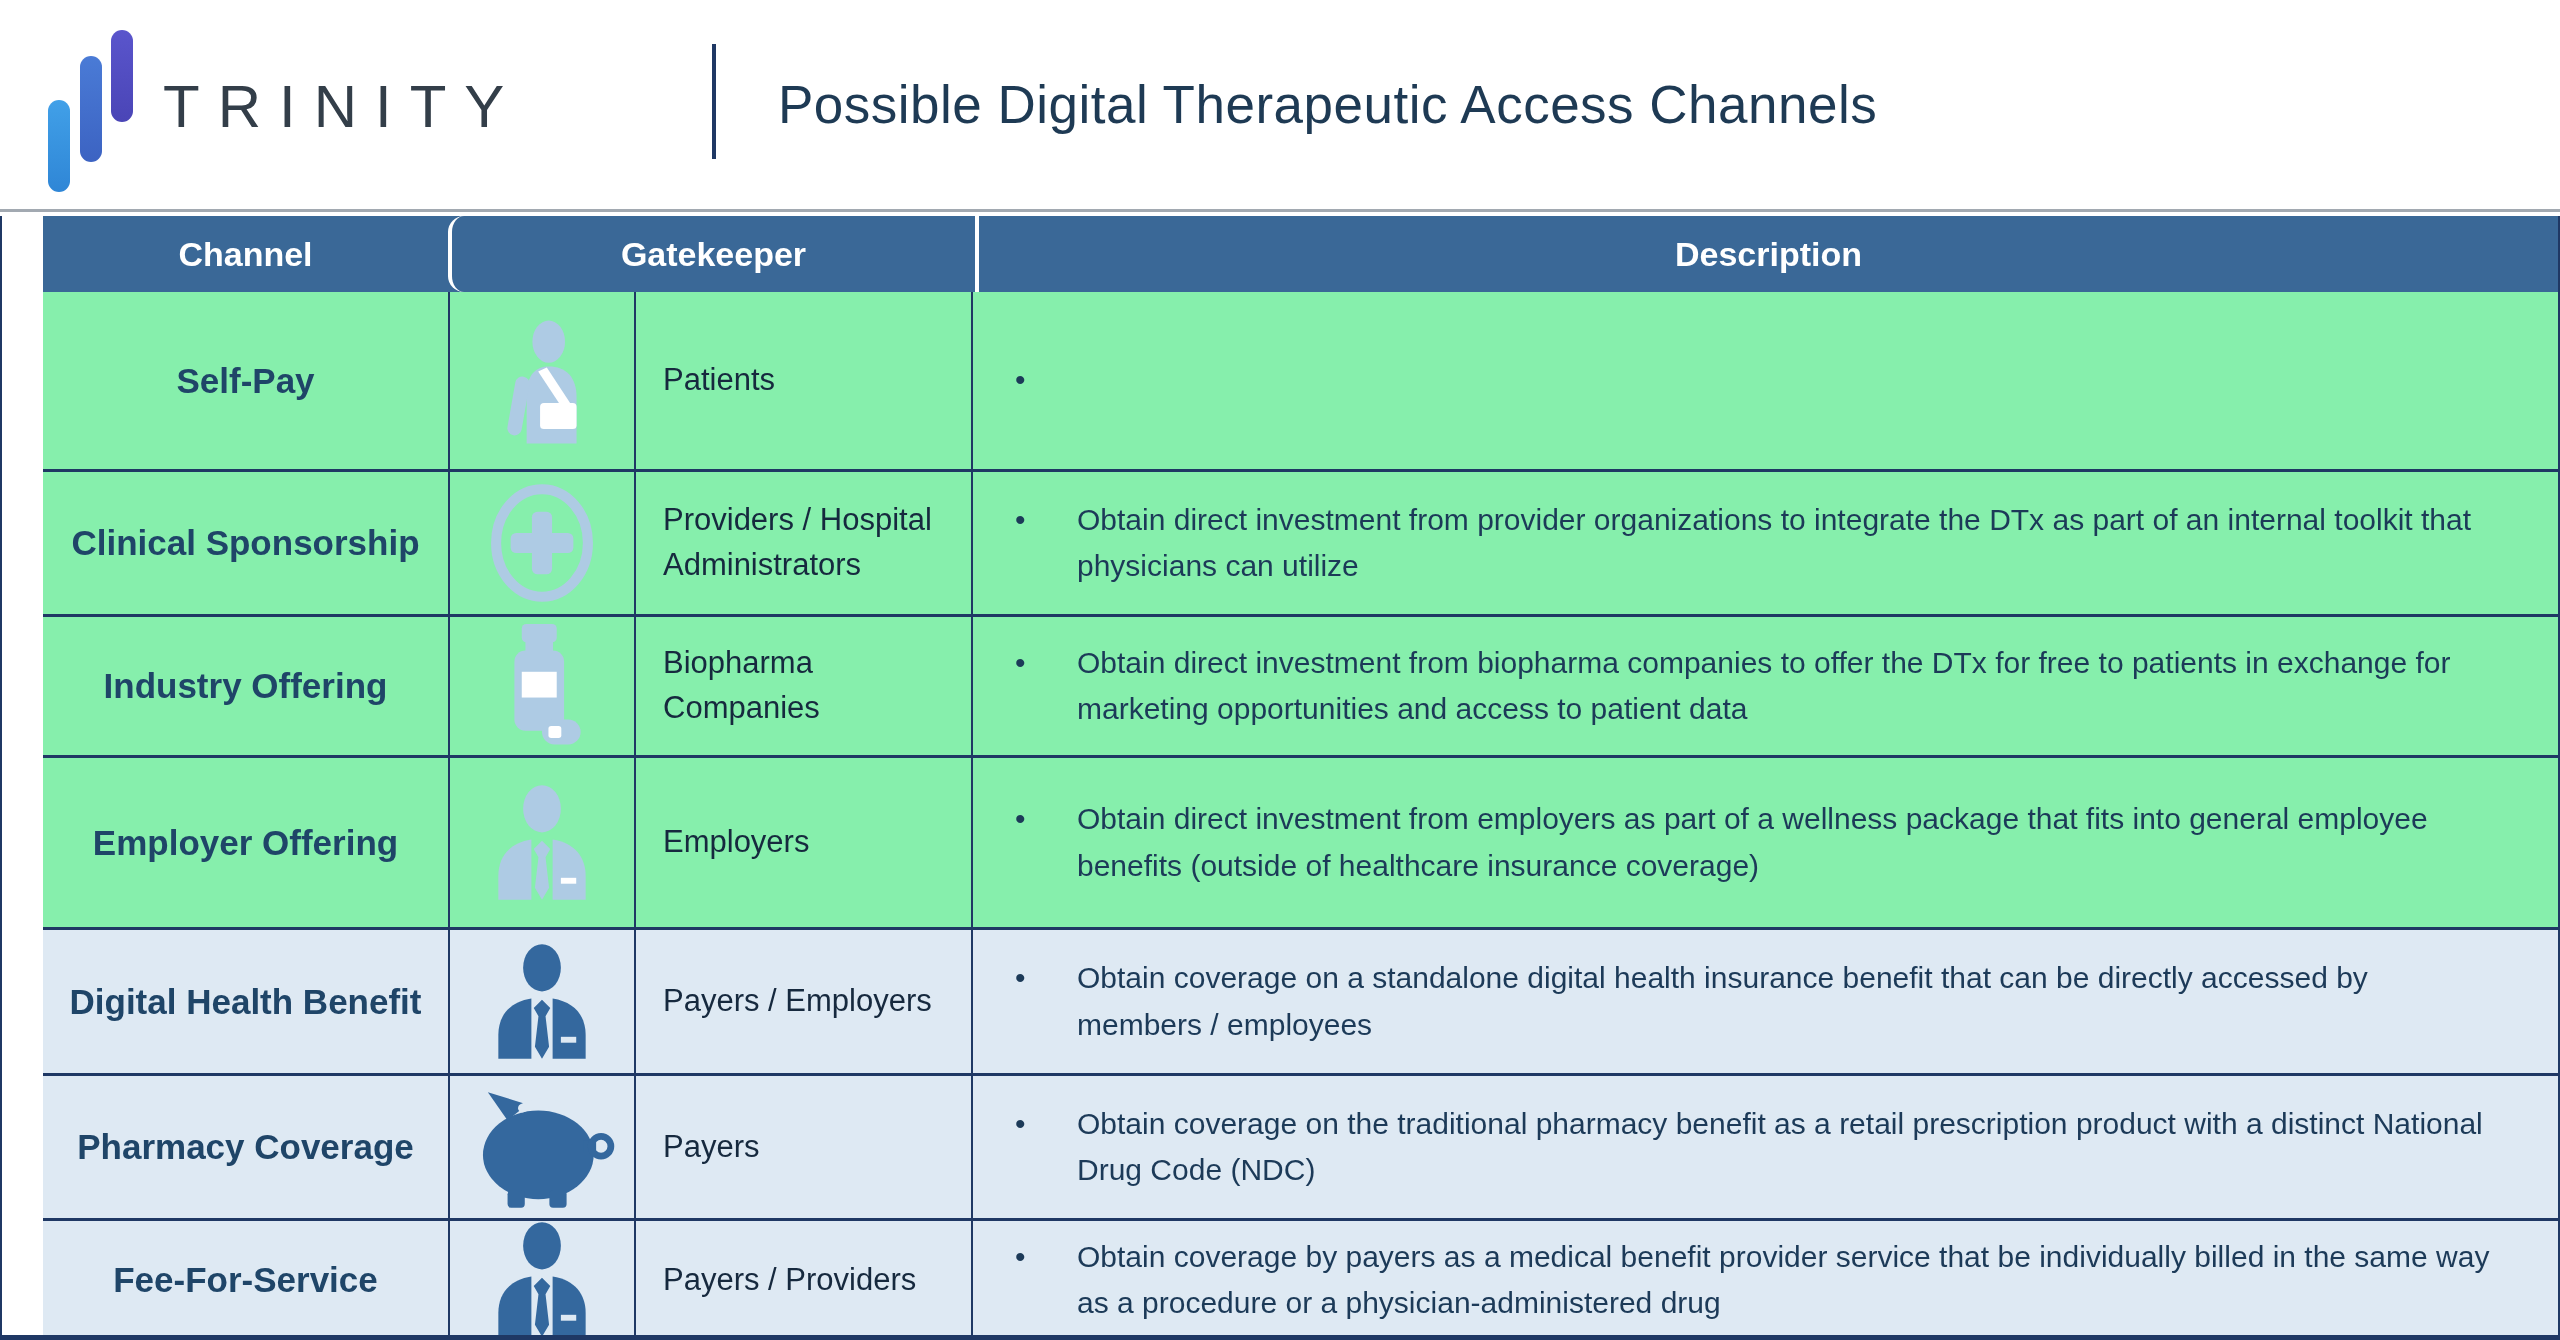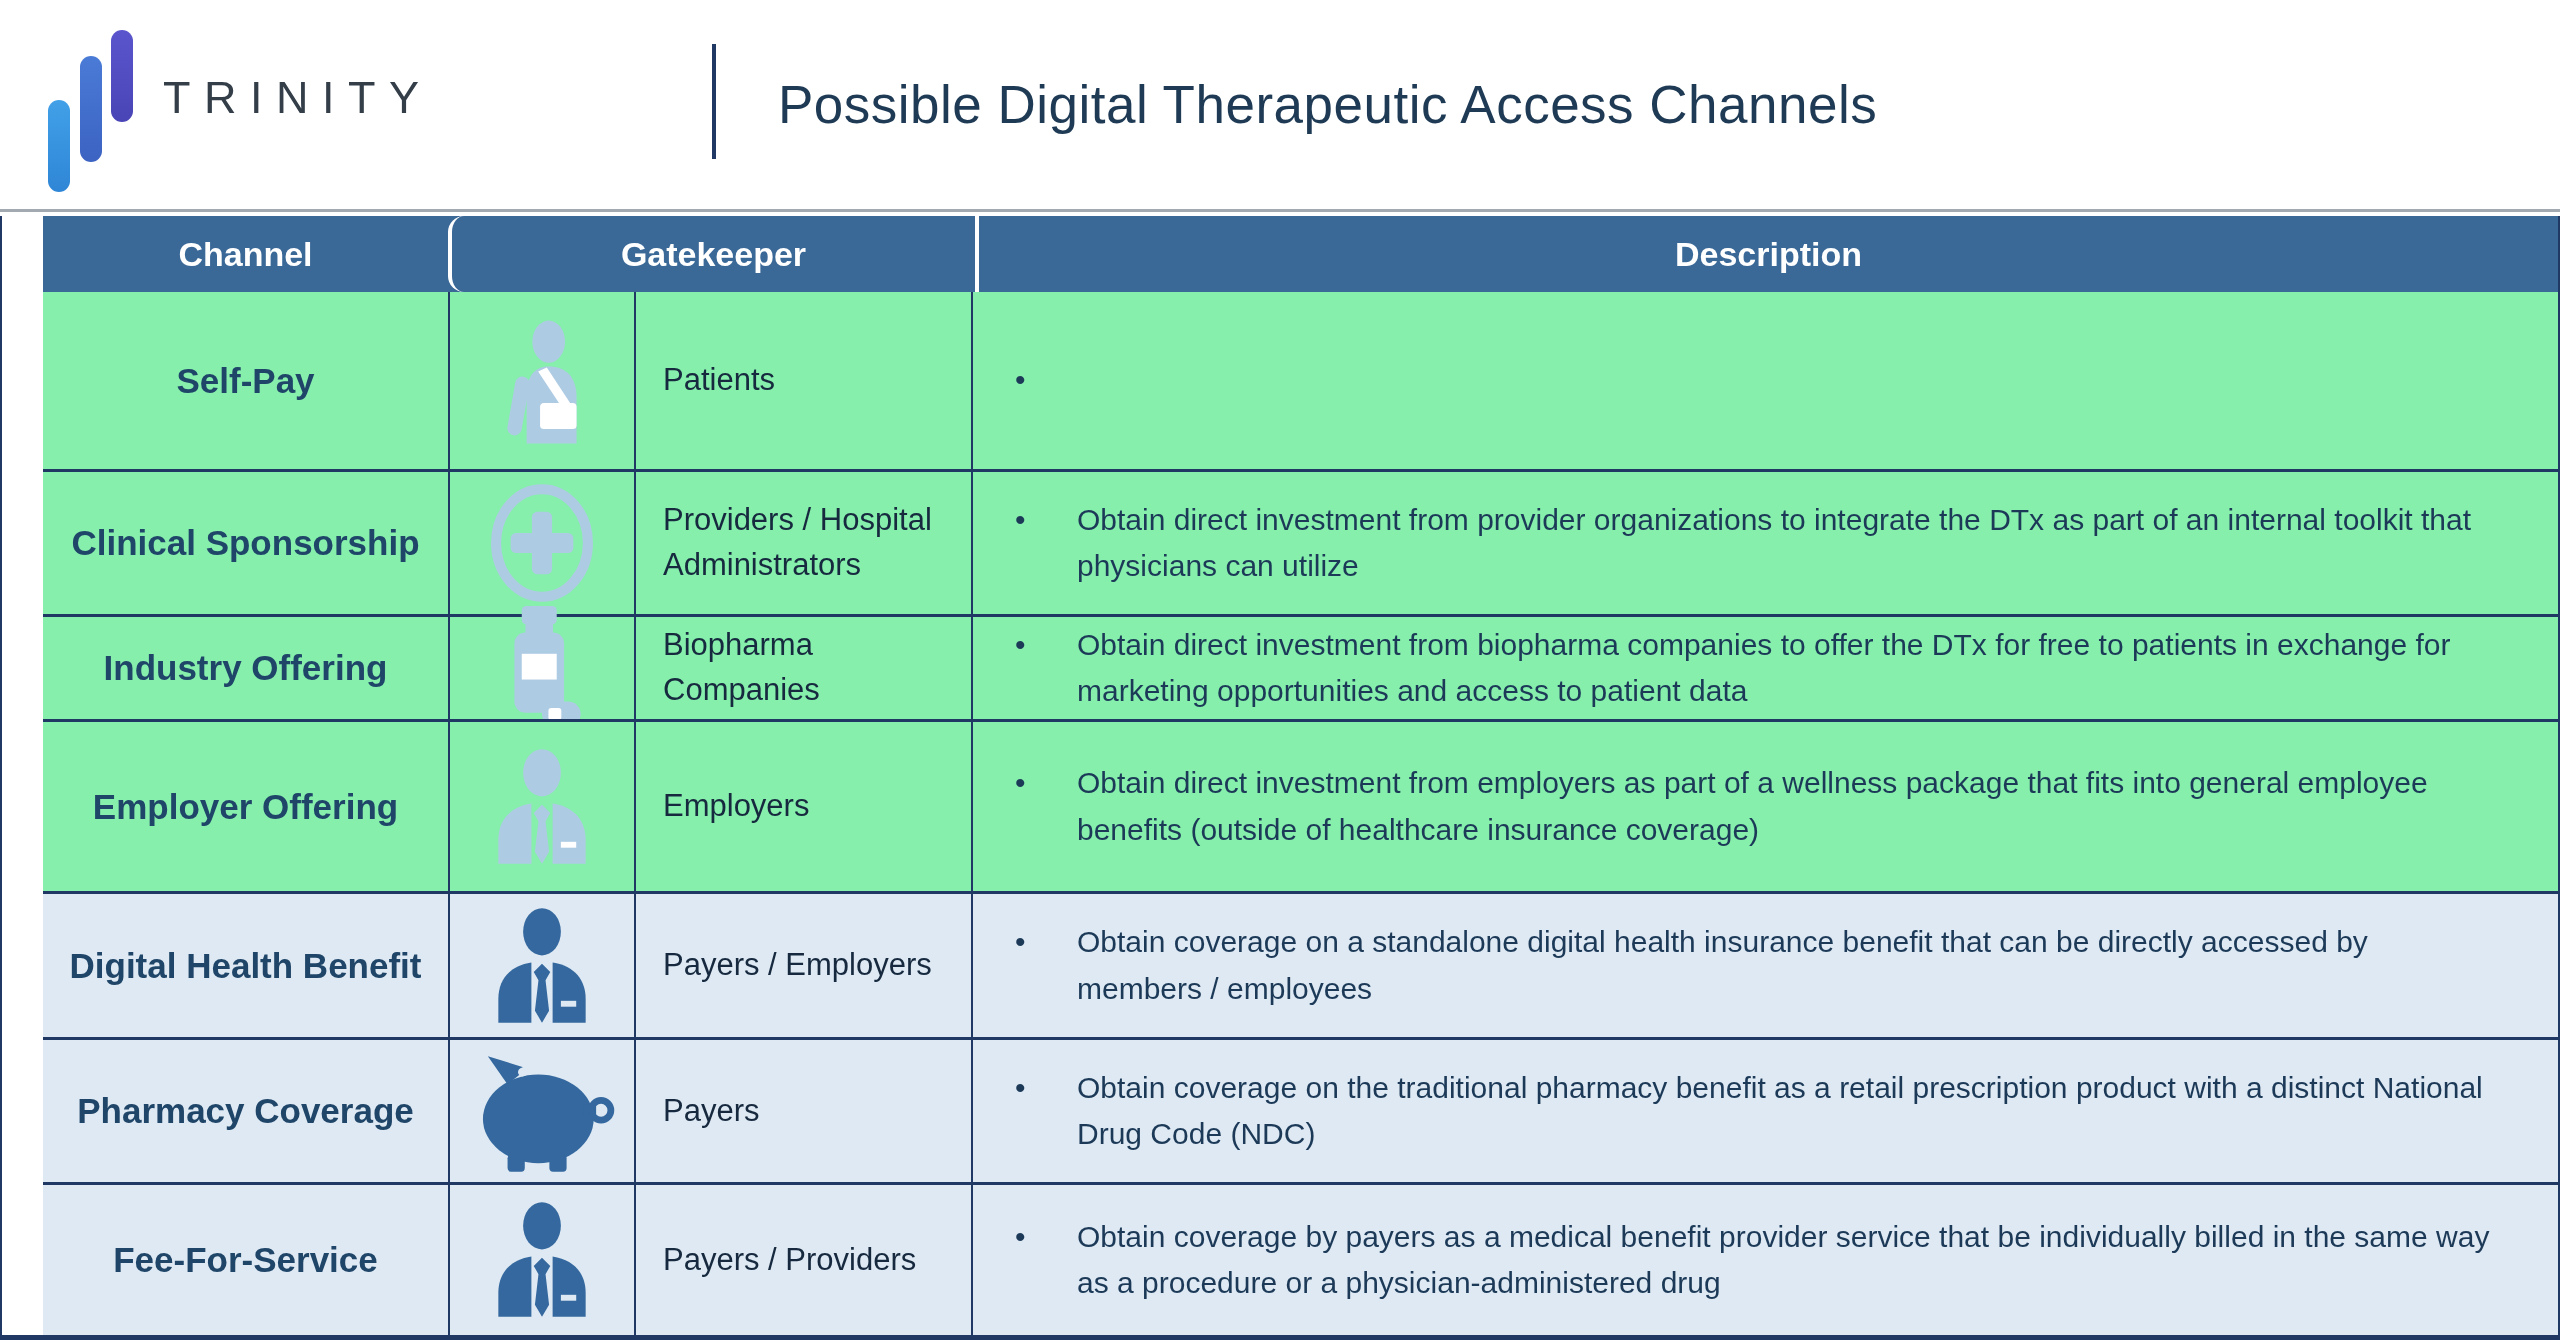--- a/index.html
+++ b/index.html
@@ -7,21 +7,21 @@
               font-family:"Liberation Sans", sans-serif; }
   .slide { width:2560px; height:1340px; display:flex; flex-direction:column; background:#fff; }
 
   
   .brand-bar { height:209px; position:relative; background:#fff; flex:0 0 auto; }
   .logo-mark { position:absolute; left:40px; top:20px; width:110px; height:175px; }
   .logo-bar { position:absolute; border-radius:12px; }
   .logo-bar.b1 { left:8px;  top:80px; width:22px; height:92px;  background:linear-gradient(180deg,#41A0E8,#2F86D6); }
   .logo-bar.b2 { left:40px; top:36px; width:22px; height:106px; background:linear-gradient(180deg,#4A7BD6,#3C63C2); }
   .logo-bar.b3 { left:71px; top:10px; width:22px; height:92px;  background:linear-gradient(180deg,#5A55CC,#4A45B6); }
-  .brand-name { position:absolute; left:163px; top:72px; font-size:45px; letter-spacing:0.30em;
+  .brand-name { position:absolute; left:163px; top:72px; font-size:60px; letter-spacing:0.30em;
                 color:#333E49; font-weight:400; }
   .brand-divider { position:absolute; left:712px; top:44px; width:4px; height:115px; background:#1F3864; }
   .slide-title { position:absolute; left:778px; top:74px; font-size:53px; font-weight:300;
                  color:#1E3A54; letter-spacing:0.5px; white-space:nowrap; }
   .top-rule { height:3px; background:#A2A9B1; margin-bottom:4px; flex:0 0 auto; }
 
   
   :root { --line:#1F3864; }
   .table { flex:1 1 auto; display:flex; flex-direction:column; min-height:0;
            border-left:2px solid var(--line); border-right:2px solid var(--line);
@@ -31,21 +31,21 @@
         font-weight:bold; font-size:34px; }
   .th-channel { width:405px; }
   .th-gatekeeper { width:527px; border-left:4px solid #fff;border-radius:16px; }
   .th-desc { flex:1; border-left:4px solid #fff; }
 
   .tbody { flex:1 1 auto; display:flex; flex-direction:column; min-height:0; overflow:hidden; }
   .row { display:flex; align-items:stretch; flex:0 0 auto; }
   .row + .row { border-top:3px solid var(--line); }
   .row.light  { background:#86efac; --row-bg:#ffffff; }
   .row.shaded { background:#DEE9F3; --row-bg:#DEE9F3; }
-  .r1 { height:177px; } .r2 { height:145px; } .r3 { height:105px; } .r4 { height:172px; }
+  .r1 { height:177px; } .r2 { height:145px; } .r3 { height:141px; } .r4 { height:172px; }
   .r5 { height:146px; } .r6 { height:145px; } .r7 { flex:1 1 auto; }
 
   .cell-channel { width:405px; display:flex; align-items:center; justify-content:center;
                   text-align:center; font-weight:bold; font-size:35px; color:#1F4568;
                   padding:0 14px; line-height:1.3; }
   .cell-icon { width:188px; border-left:2px solid var(--line); border-right:2px solid var(--line);
                display:flex; align-items:center; justify-content:center; }
   .row.light  .cell-icon { color:#AECBE4; }
   .row.shaded .cell-icon { color:#34689E; }
   .cell-gk { width:335px; display:flex; align-items:center; font-size:31px; color:#16293E;

